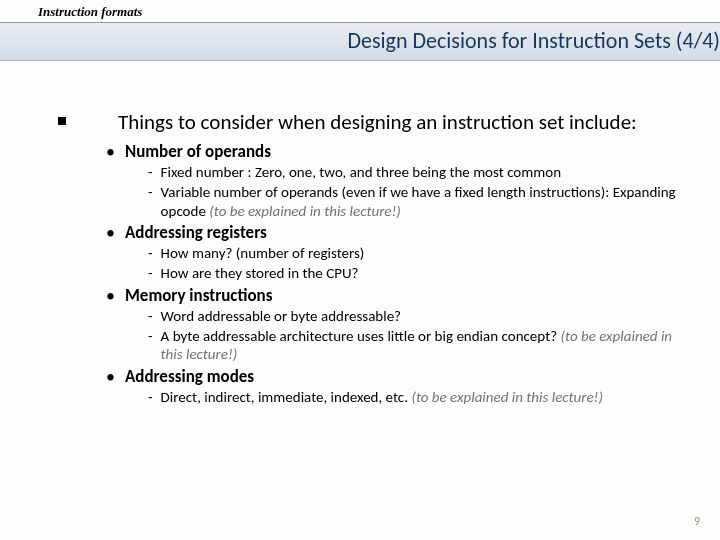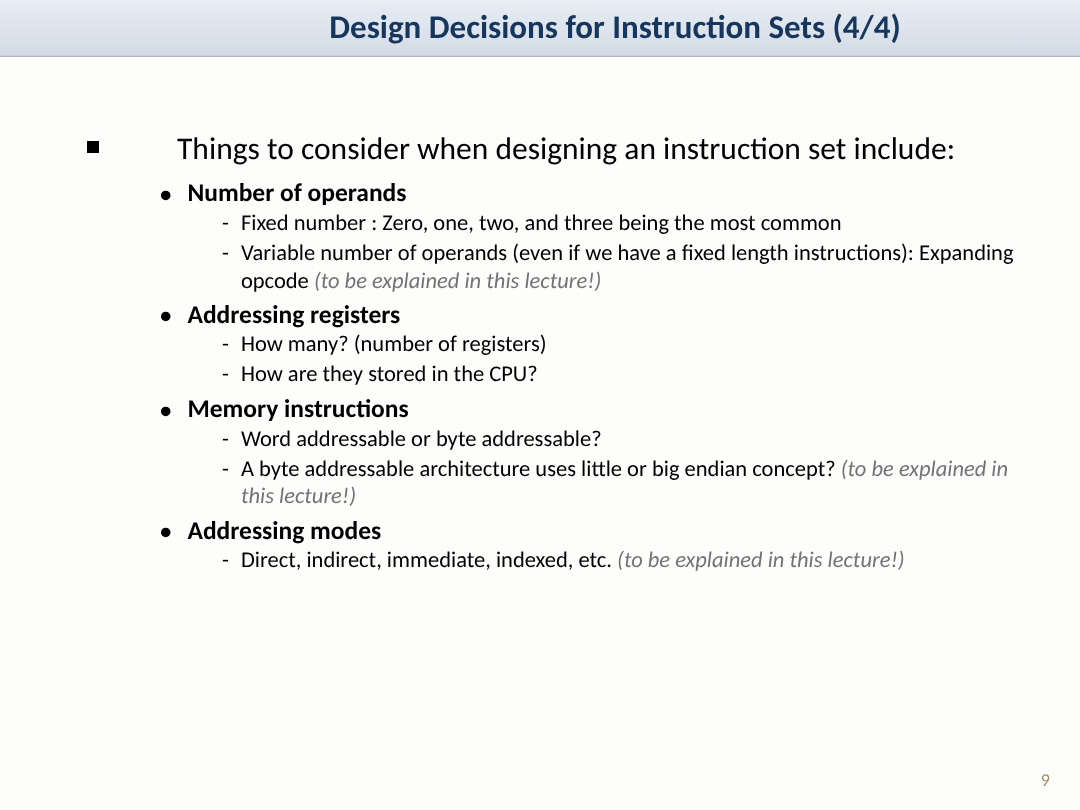--- a/index.html
+++ b/index.html
@@ -22,24 +22,24 @@
     font-size: 13px;
     padding: 4px 0 2px 38px;
     border-bottom: 1px solid #999;
   }
   .titlebar {
     background: linear-gradient(to bottom, #e8edf3 0%, #d3dbe6 100%);
     border-bottom: 1px solid #b0b8c4;
     padding: 4px 0 6px 0;
   }
   .title {
-    font-weight: bold;
+    font-weight: normal;
     font-size: 22px;
     color: #17365d;
-    text-align: center;
+    text-align: right;
     padding-left: 100px;
   }
   .content {
     padding: 48px 36px 0 58px;
   }
   .main-bullet {
     display: flex;
     align-items: flex-start;
     margin-bottom: 6px;
     gap: 38px;
@@ -97,20 +97,21 @@
     bottom: 12px;
     right: 20px;
     font-size: 12px;
     color: #a38f6a;
   }
 </style>
 </head>
 <body>
 
 <div class="header">
+  <div class="breadcrumb">Instruction formats</div>
   <div class="titlebar">
     <div class="title">Design Decisions for Instruction Sets (4/4)</div>
   </div>
 </div>
 
 <div class="content">
   <div class="main-bullet">
     <div class="marker"></div>
     <div class="text">Things to consider when designing an instruction set include:</div>
   </div>

